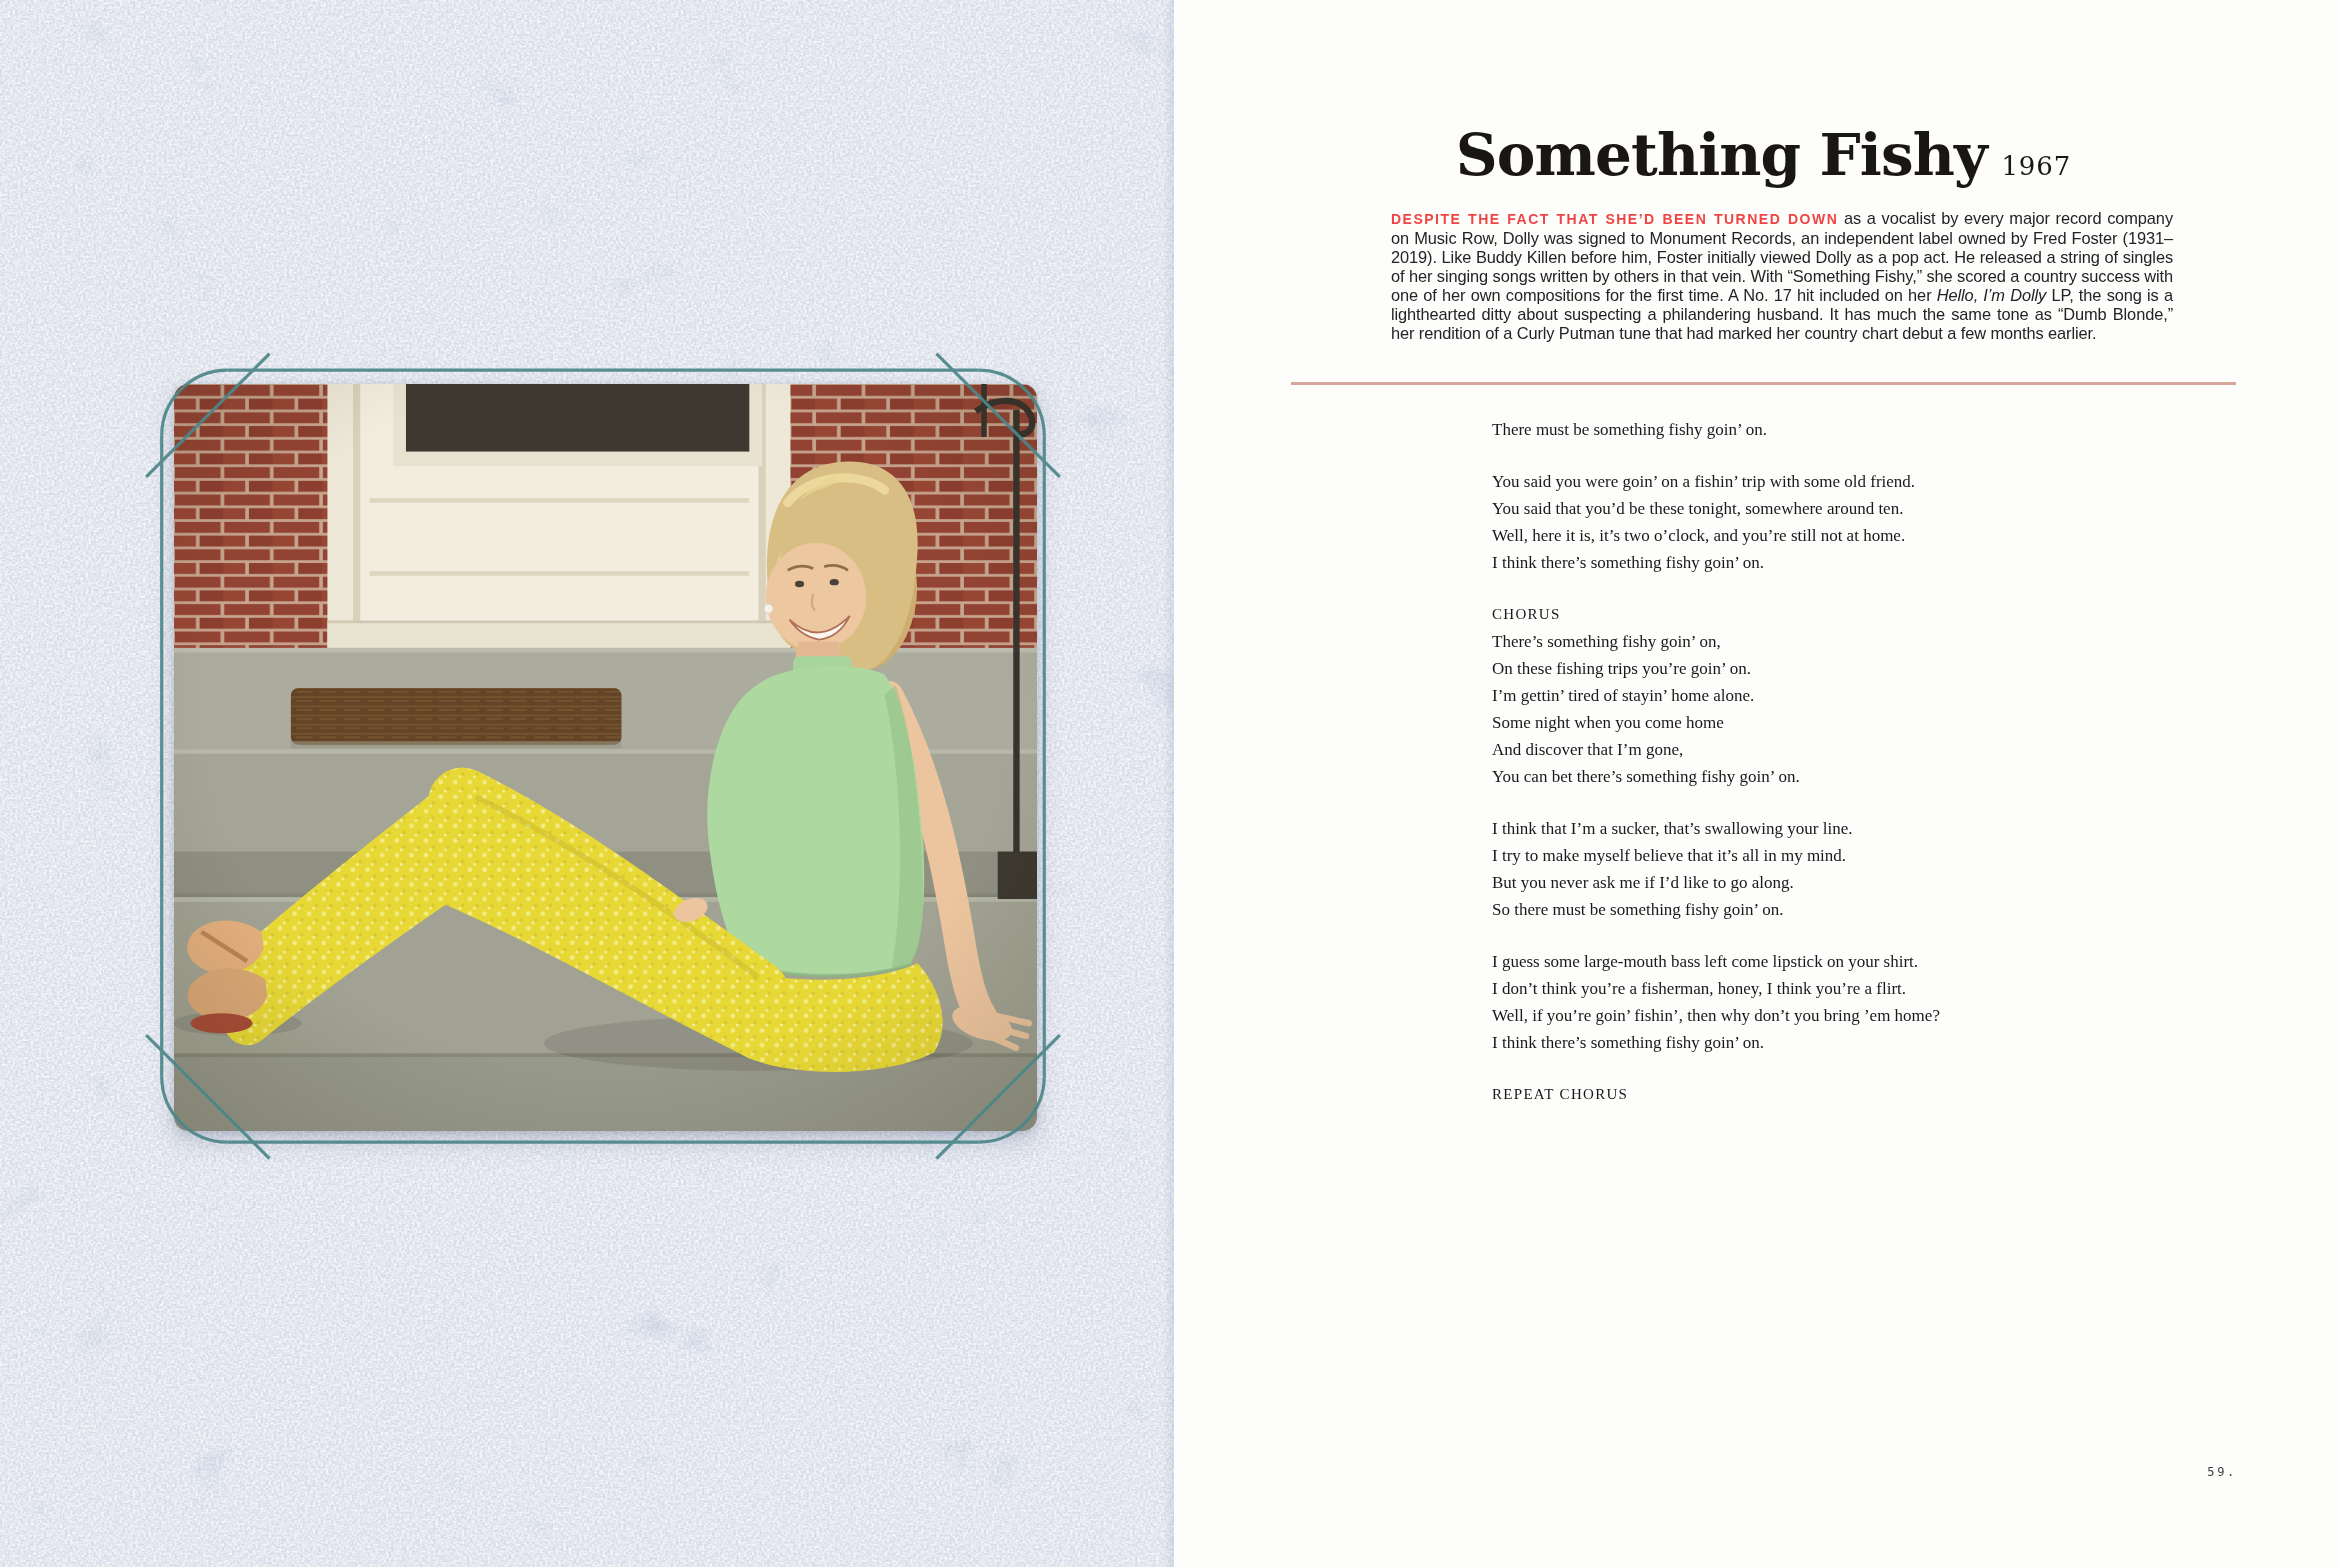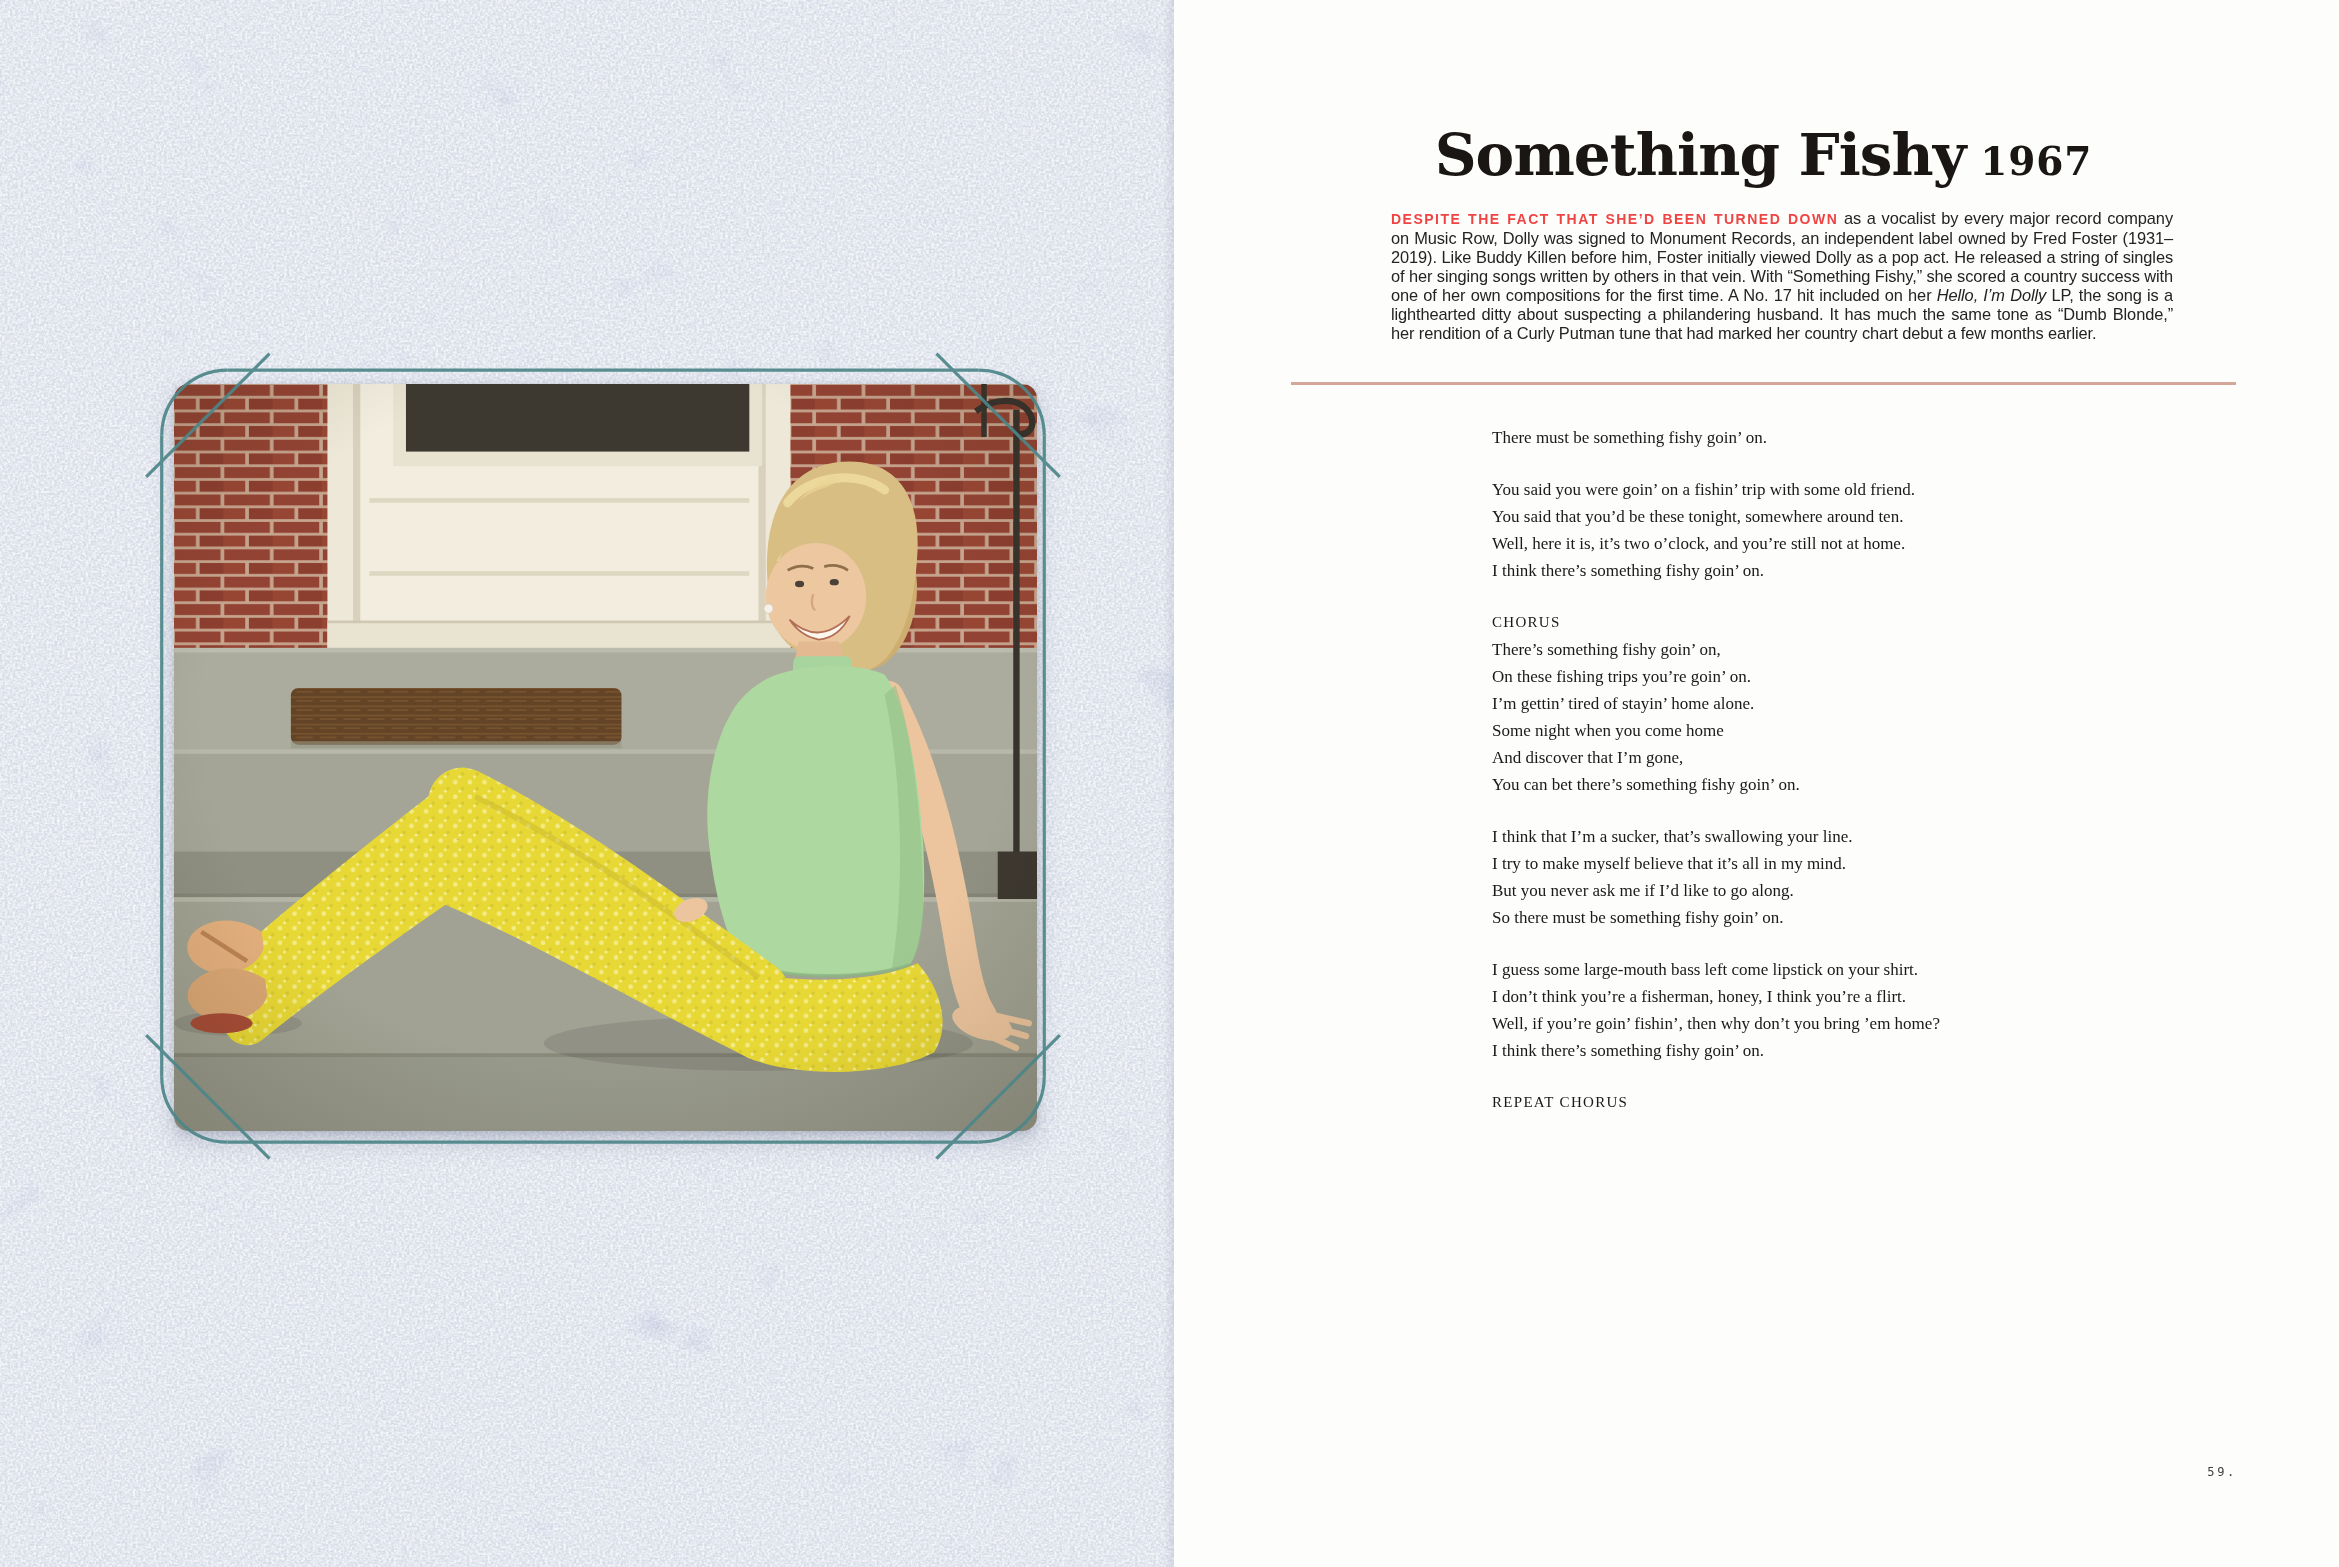--- a/index.html
+++ b/index.html
@@ -10,28 +10,28 @@
     background:linear-gradient(to right,rgba(120,130,160,0),rgba(120,130,160,0.16));}
   .page-right{left:1174px;width:1165px;background:#fdfdfc;}
   .texture{position:absolute;left:0;top:0;}
   .photo{position:absolute;left:174px;top:384px;width:863px;height:747px;border-radius:14.6px;overflow:hidden;
     box-shadow:0 9.1px 24px rgba(90,100,130,.28),0 1.8px 7.3px rgba(90,100,130,.18);}
   .ornament{position:absolute;left:0;top:0;pointer-events:none;}
 
   .rp-content{position:absolute;left:116px;top:0;width:947px;height:1567px;}
   .title{position:absolute;top:126px;left:0;width:100%;margin:0;text-align:center;white-space:nowrap;color:#191613;}
   .t-main{font-family:"DejaVu Serif",serif;font-weight:bold;font-size:58px;line-height:1;letter-spacing:-0.9px;margin-top:44px;}
-  .t-year{font-family:"DejaVu Serif",serif;font-weight:bold;font-size:39px;letter-spacing:0.9px;margin-left:14.6px;text-align:center;}
+  .t-year{font-family:"DejaVu Serif",serif;font-weight:normal;font-size:26px;letter-spacing:0.9px;margin-left:14.6px;text-align:center;}
   .intro{position:absolute;top:209px;left:101px;width:782px;margin:0;text-align:justify;
     font-size:16.4px;line-height:19px;letter-spacing:-0.1px;color:#232323;}
   .intro .lead{font-weight:bold;font-size:14px;letter-spacing:1.5px;color:#ef4444;}
   .intro .em{}
   .rule{position:absolute;top:382px;left:0.9px;width:945px;height:2.7px;background:#d7a69b;}
   .lyrics{position:absolute;top:416px;left:202px;color:#191919;}
-  .stanza{margin:8px 0 25px 0;}
+  .stanza{margin:0 0 25px 0;}
   .line{margin:0;font-family:"Liberation Serif",serif;font-size:17px;line-height:27px;}
   .chorus-label{margin:0;font-family:"Liberation Serif",serif;font-size:15px;line-height:27px;letter-spacing:1.3px;}
   .pagenum{position:absolute;top:1465px;left:0;width:100%;text-align:right;
     font-family:"DejaVu Sans Mono",monospace;font-size:12px;letter-spacing:2.7px;color:#3d3d3d;}
 </style>
 </head>
 <body>
 
 <div class="spread">
 

